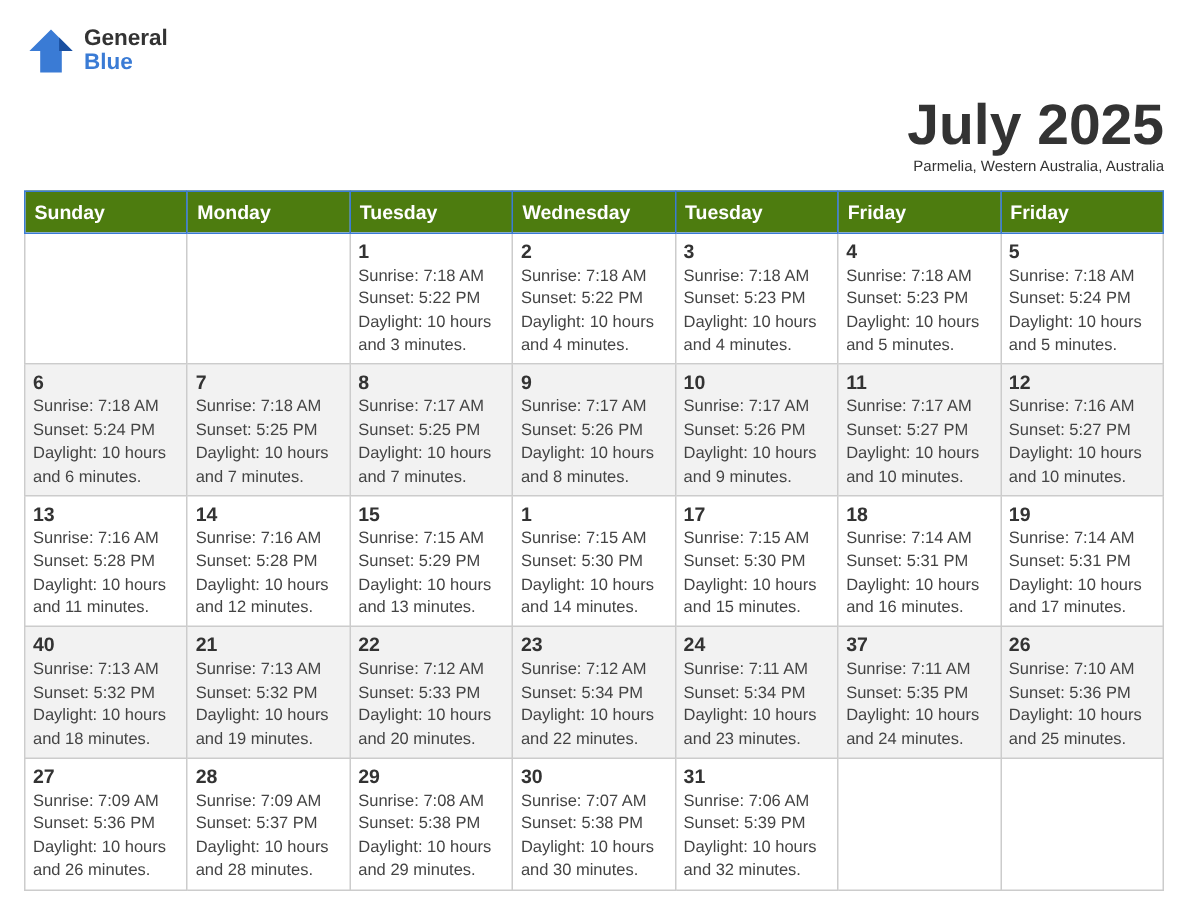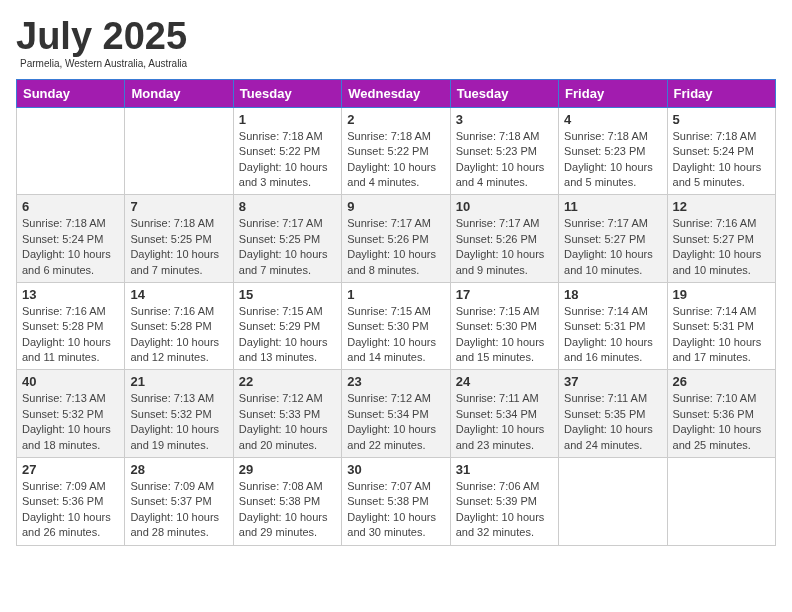--- a/index.html
+++ b/index.html
@@ -41,32 +41,33 @@
       height: 36px;
     }
     .title-block {
       text-align: right;
     }
     .month-title {
       font-size: 38px;
       font-weight: bold;
       color: #333;
       line-height: 1.1;
+      margin-top: 48px;
     }
     .location-title {
       font-size: 10px;
       color: #333;
     }
     .calendar {
       width: 100%;
       border-collapse: collapse;
       border: 1px solid #ccc;
     }
     .calendar th {
-      background-color: #a21caf;
+      background-color: #4d7c0f;
       color: #fff;
       font-size: 13px;
       font-weight: bold;
       padding: 6px 6px;
       text-align: left;
       border: 1px solid #3a7bd5;
     }
     .calendar td {
       border: 1px solid #ccc;
       vertical-align: top;
@@ -95,20 +96,30 @@
       background-color: #f2f2f2;
     }
     .row-white td {
       background-color: #ffffff;
     }
   </style>
 </head>
 <body>
 
 <div class="header">
+  <div class="logo">
+    <svg class="logo-icon" viewBox="0 0 40 40">
+      <polygon points="20,4 36,20 28,20 28,36 12,36 12,20 4,20" fill="#3a7bd5"></polygon>
+      <polygon points="26,10 36,20 26,20" fill="#1a4fa0"></polygon>
+    </svg>
+    <div class="logo-text">
+      <span class="logo-general">General</span>
+      <span class="logo-blue">Blue</span>
+    </div>
+  </div>
   <div class="title-block">
     <div class="month-title">July 2025</div>
     <div class="location-title">Parmelia, Western Australia, Australia</div>
   </div>
 </div>
 
 <table class="calendar">
   <thead>
     <tr>
     <th>Sunday</th>

